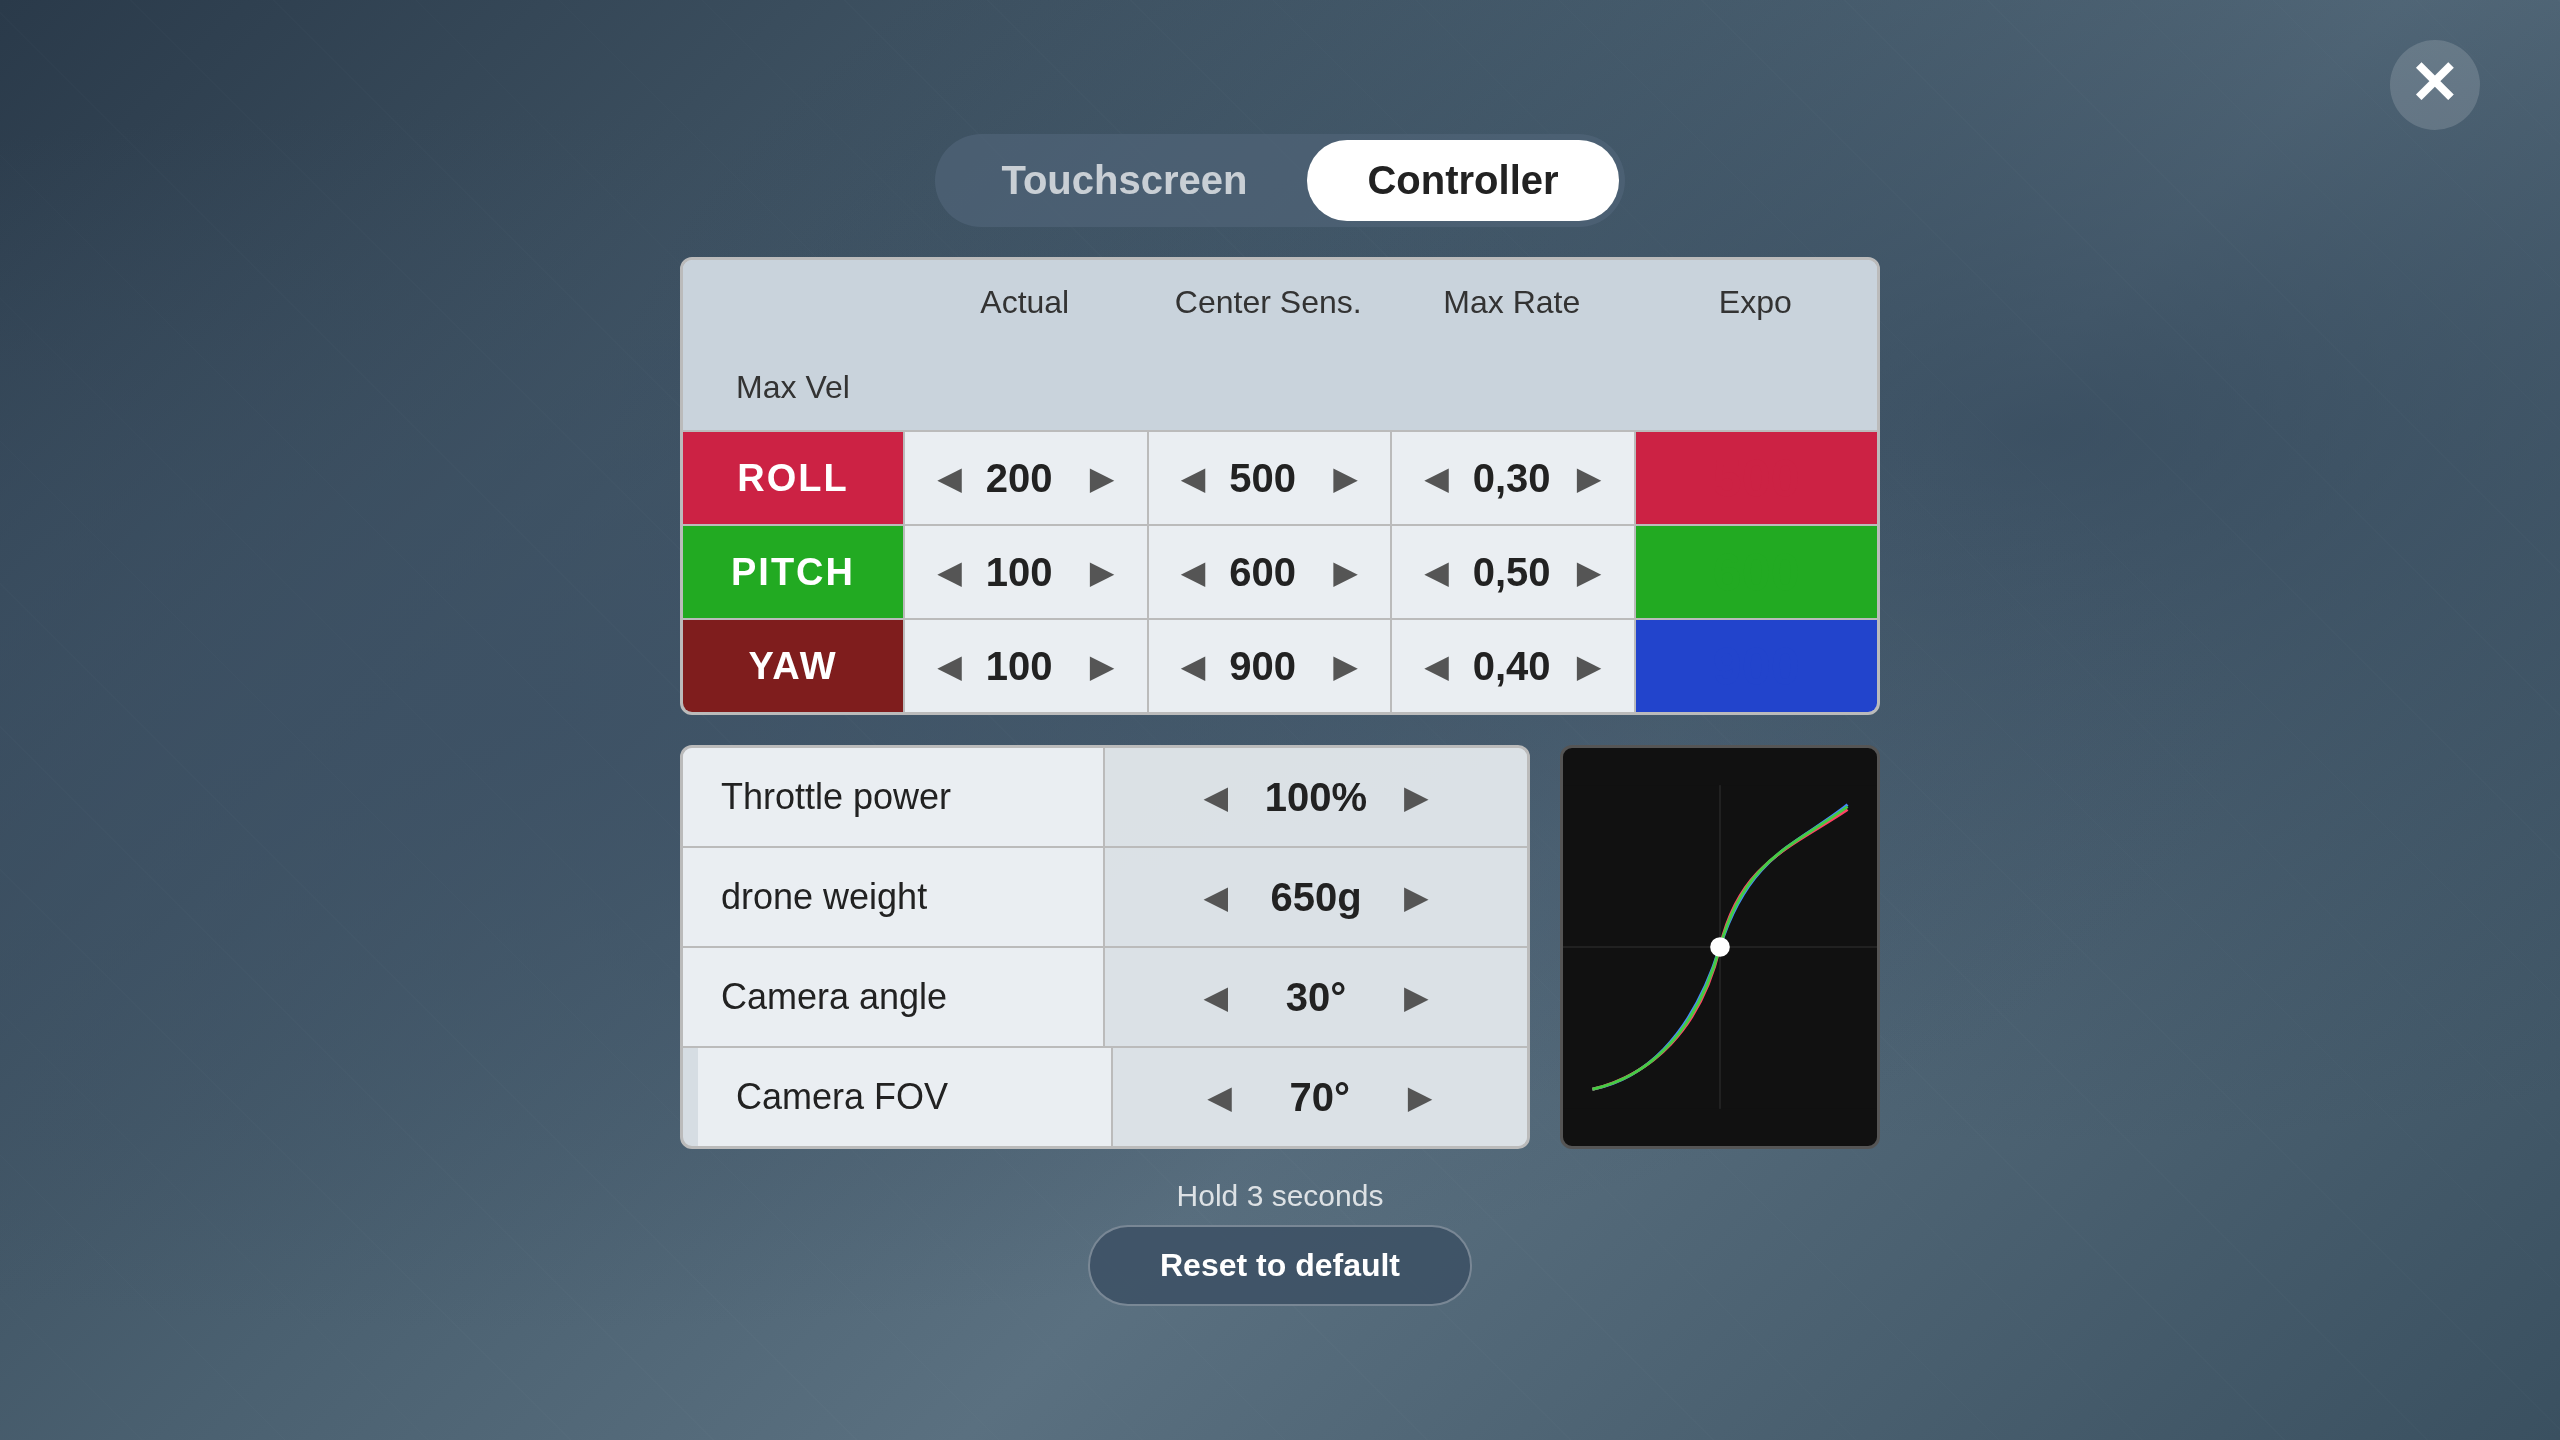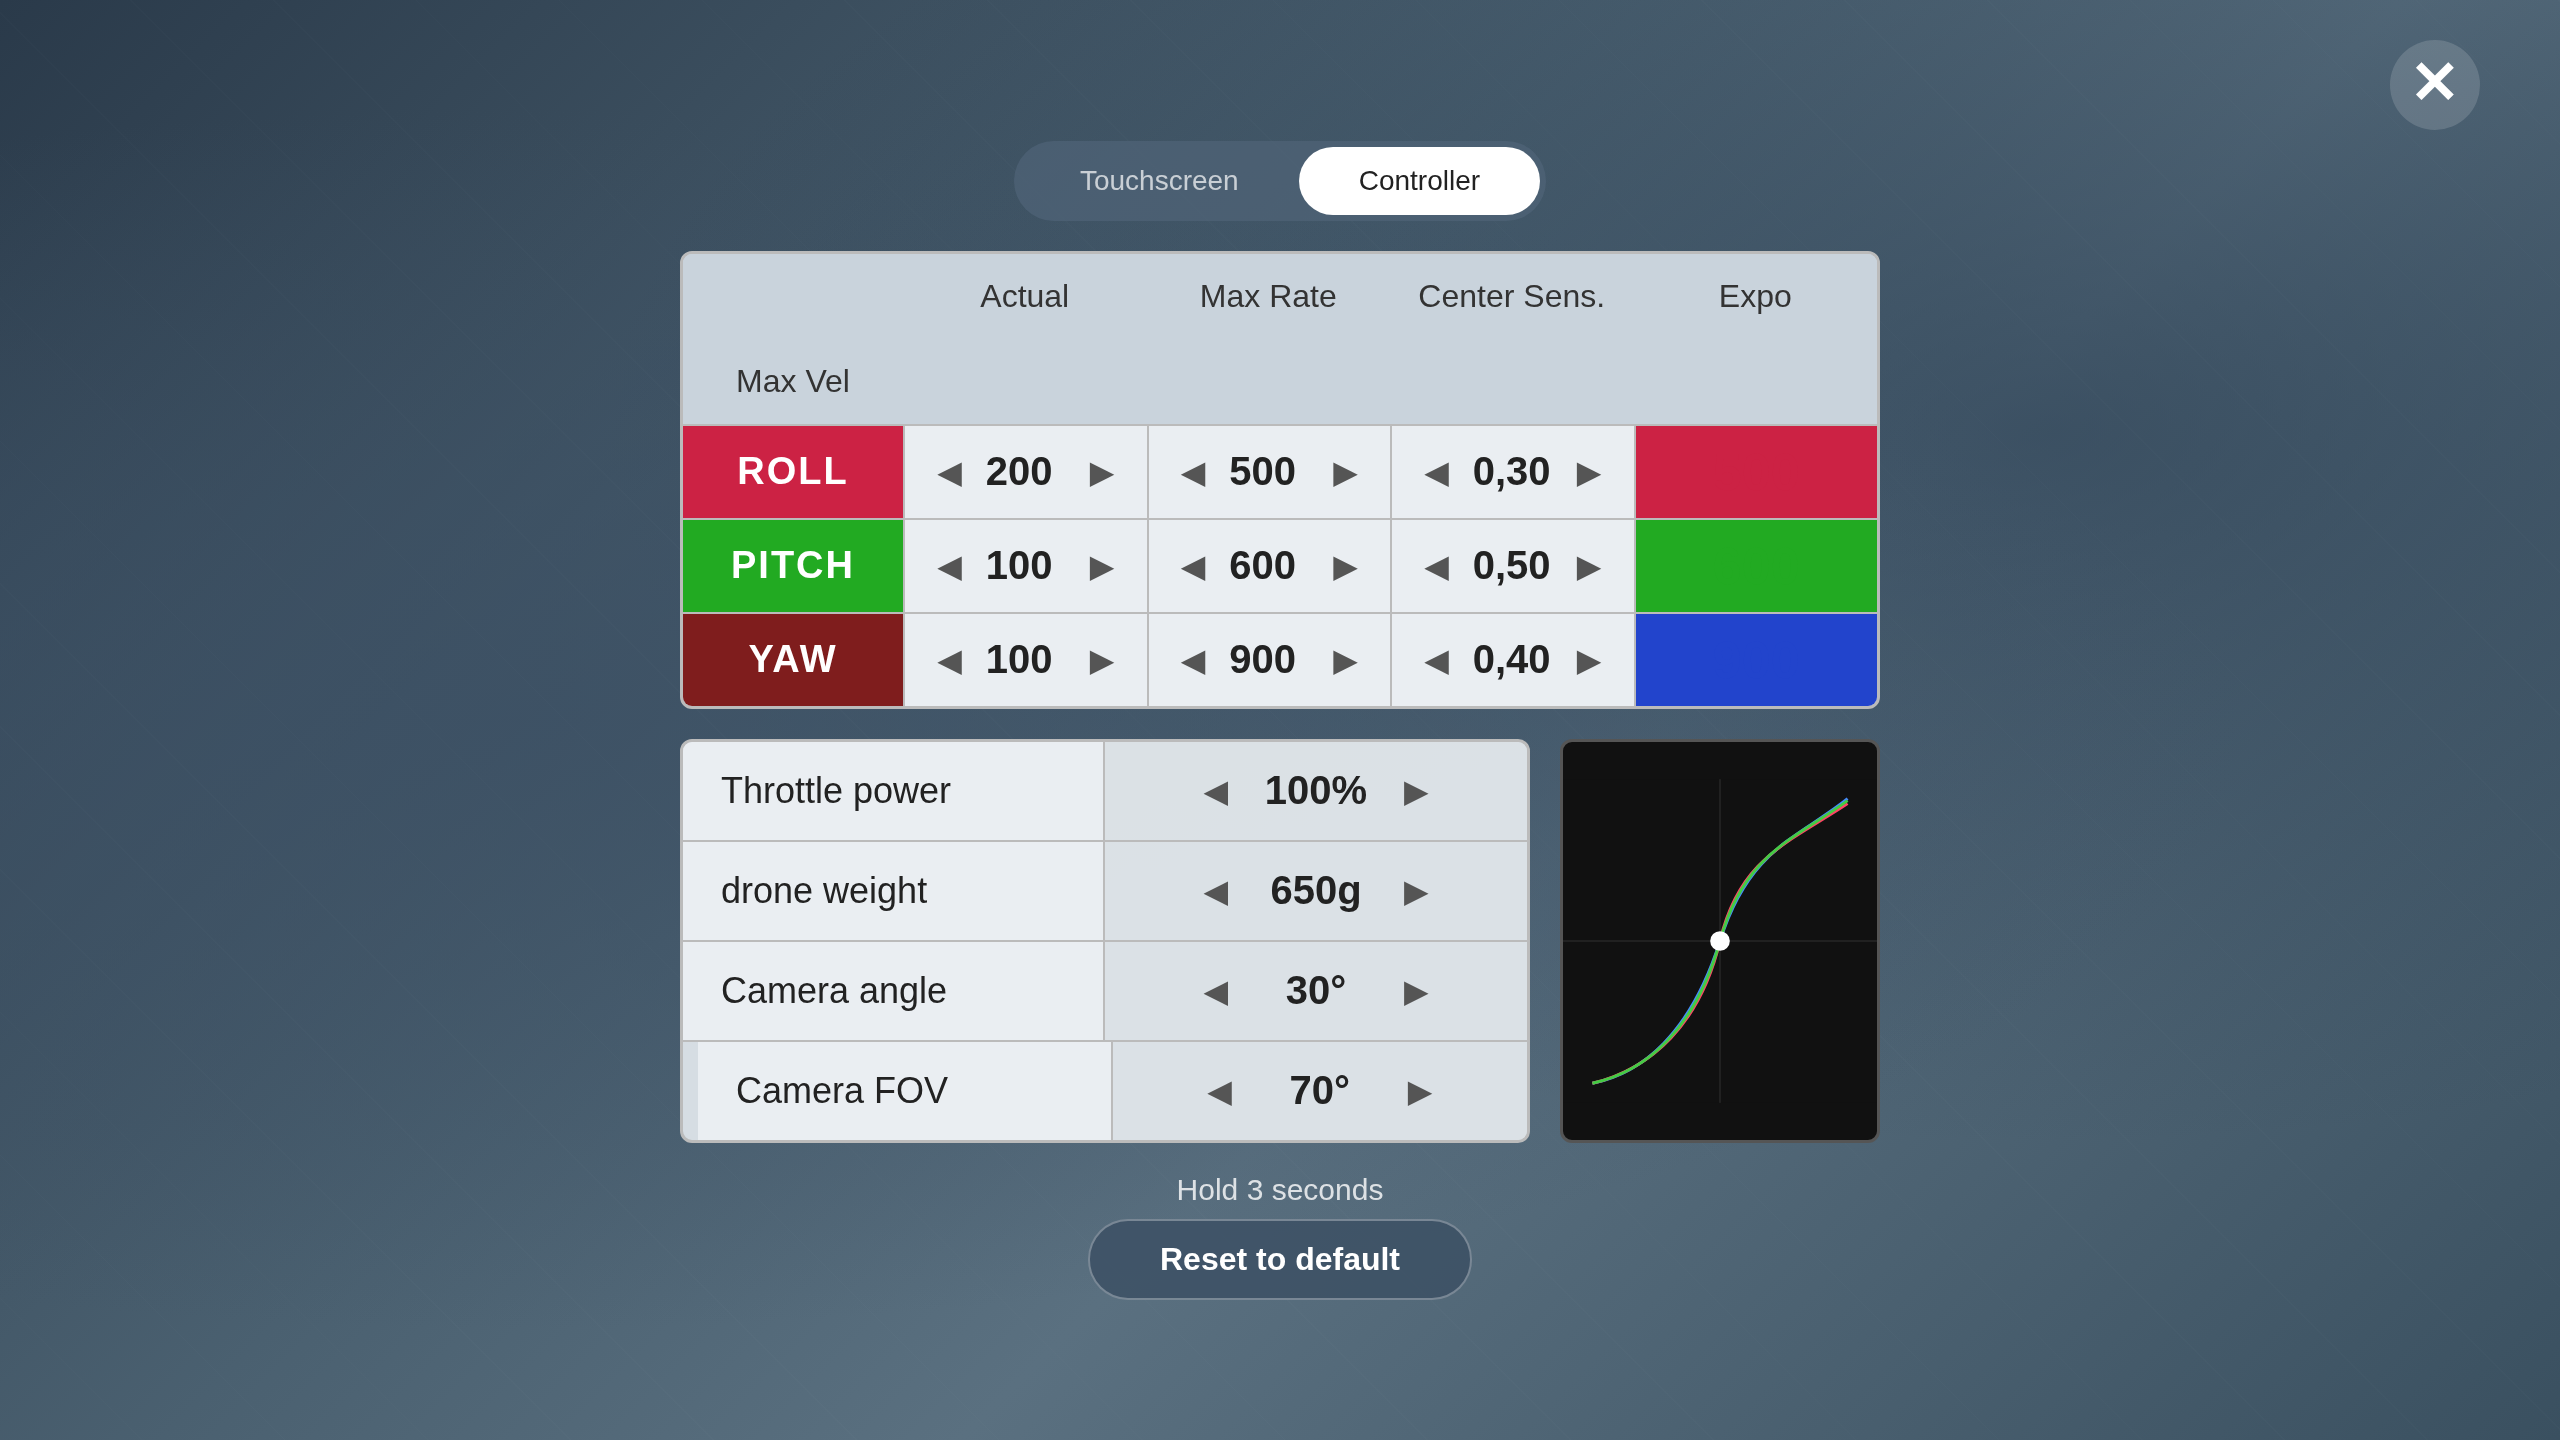--- a/index.html
+++ b/index.html
@@ -73,22 +73,22 @@
       display: flex;
       background: rgba(80,100,120,0.7);
       border-radius: 50px;
       padding: 6px;
       gap: 0;
     }
     .tab-btn {
       padding: 18px 60px;
       border-radius: 40px;
       border: none;
-      font-size: 28px;
-      font-weight: 400;
+      font-size: 40px;
+      font-weight: 700;
       cursor: pointer;
       transition: all 0.2s;
     }
     .tab-btn.inactive {
       background: transparent;
       color: rgba(255,255,255,0.7);
     }
     .tab-btn.active {
       background: white;
       color: #222;
@@ -295,22 +295,22 @@
 
   <div class="tab-switcher">
     <button class="tab-btn inactive">Touchscreen</button>
     <button class="tab-btn active">Controller</button>
   </div>
 
   <div class="main-table">
     <div class="table-header">
       <div class="table-header-cell"></div>
       <div class="table-header-cell">Actual</div>
+      <div class="table-header-cell">Center Sens.</div>
       <div class="table-header-cell">Max Rate</div>
-      <div class="table-header-cell">Center Sens.</div>
       <div class="table-header-cell">Expo</div>
       <div class="table-header-cell">Max Vel</div>
     </div>
 
     <div class="table-row">
       <div class="row-label roll">ROLL</div>
       <div class="cell">
         <button class="arrow-btn">◀</button>
         <span class="cell-value">200</span>
         <button class="arrow-btn">▶</button>

